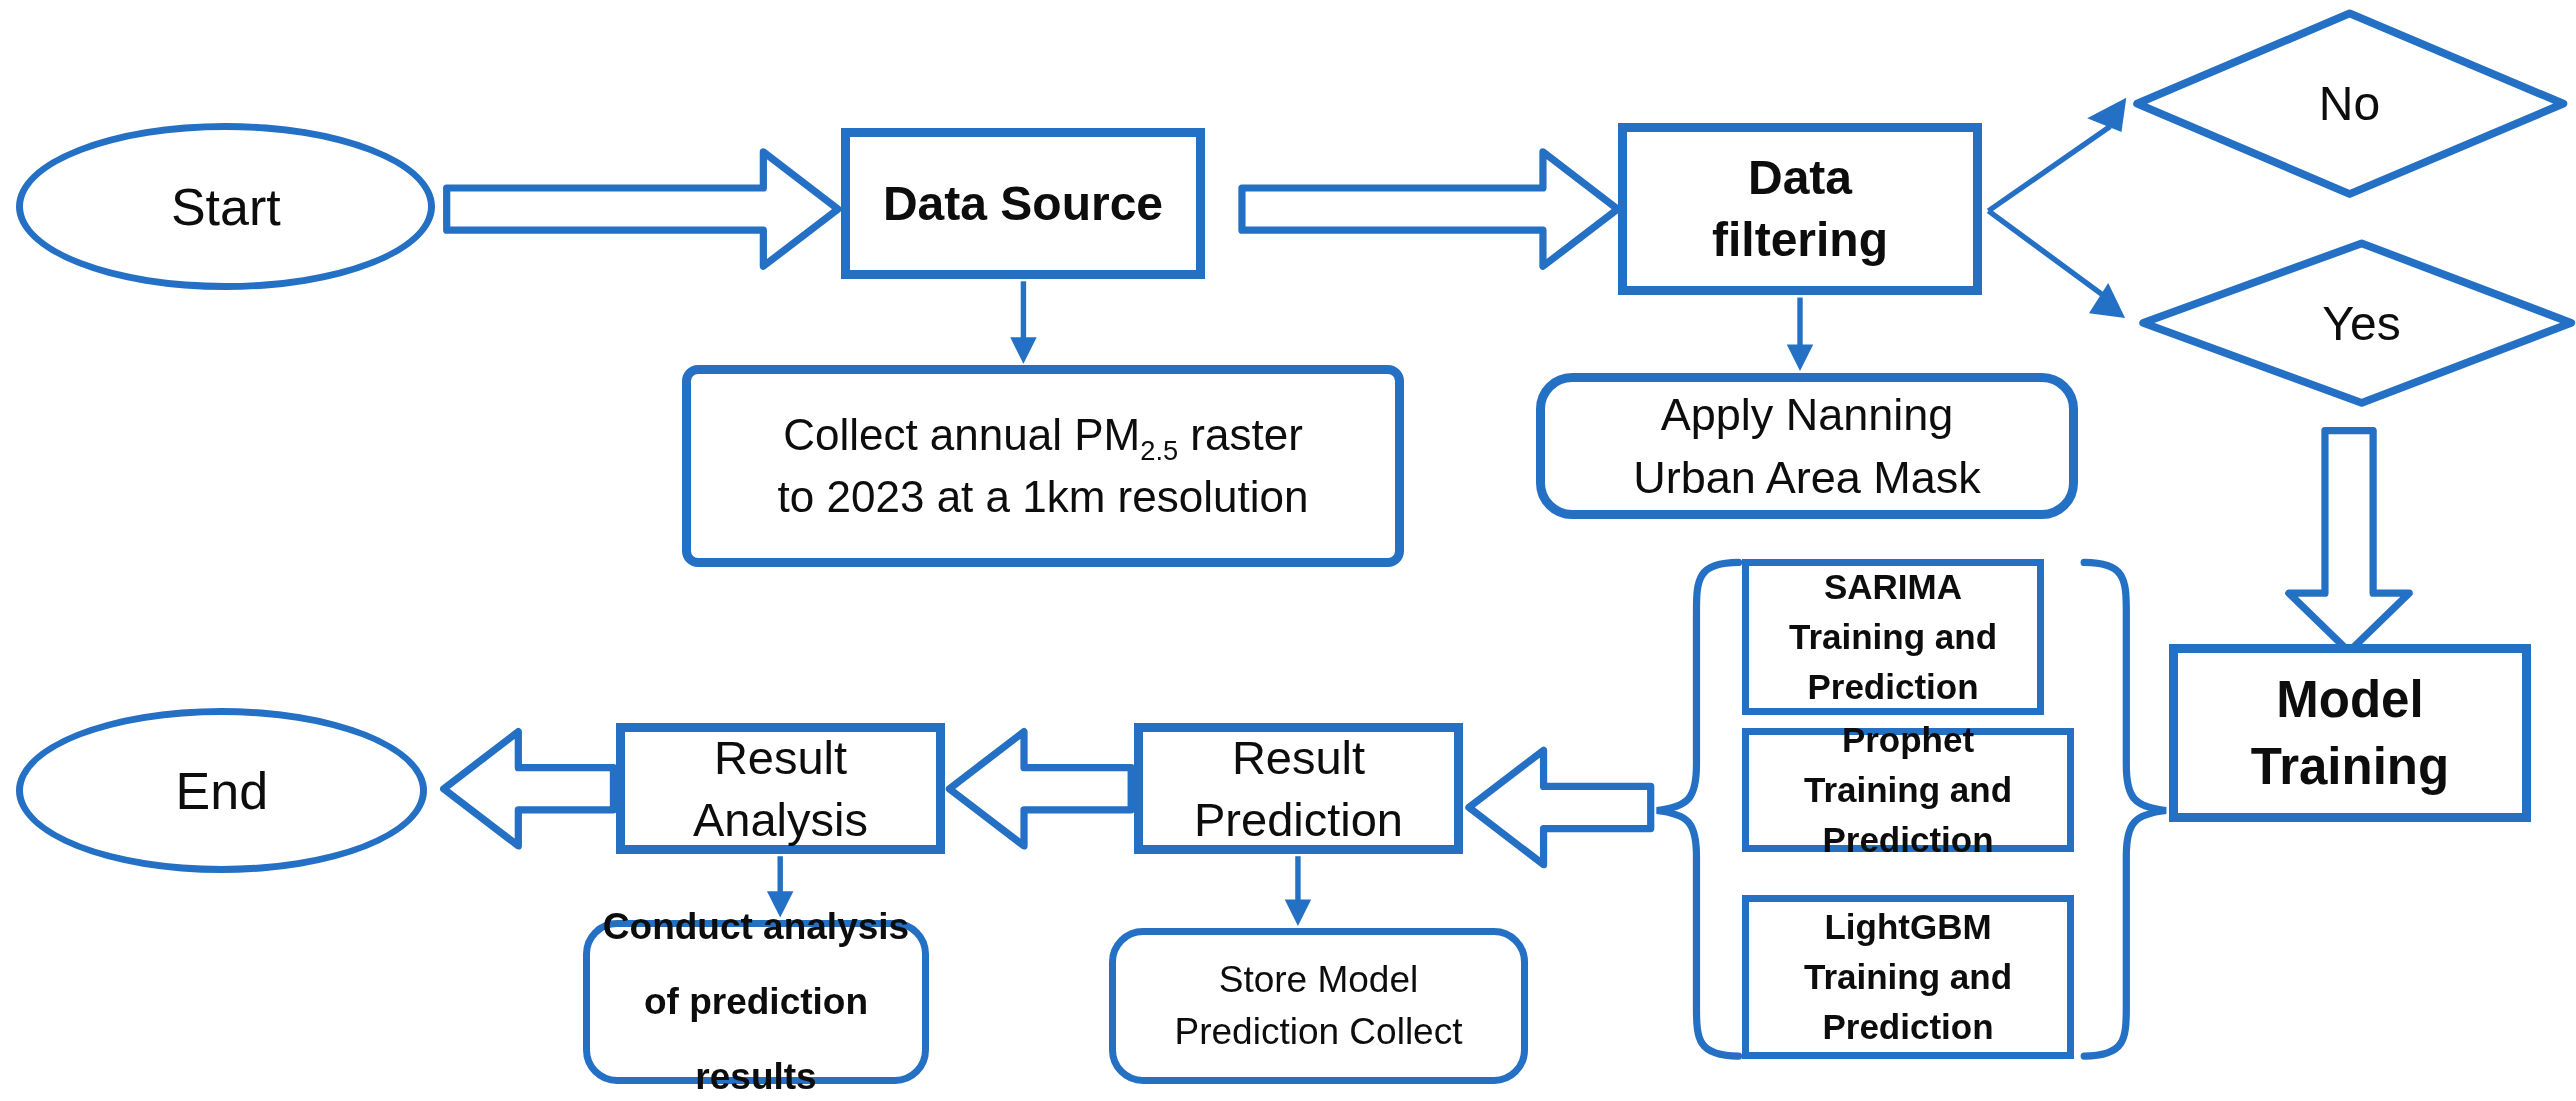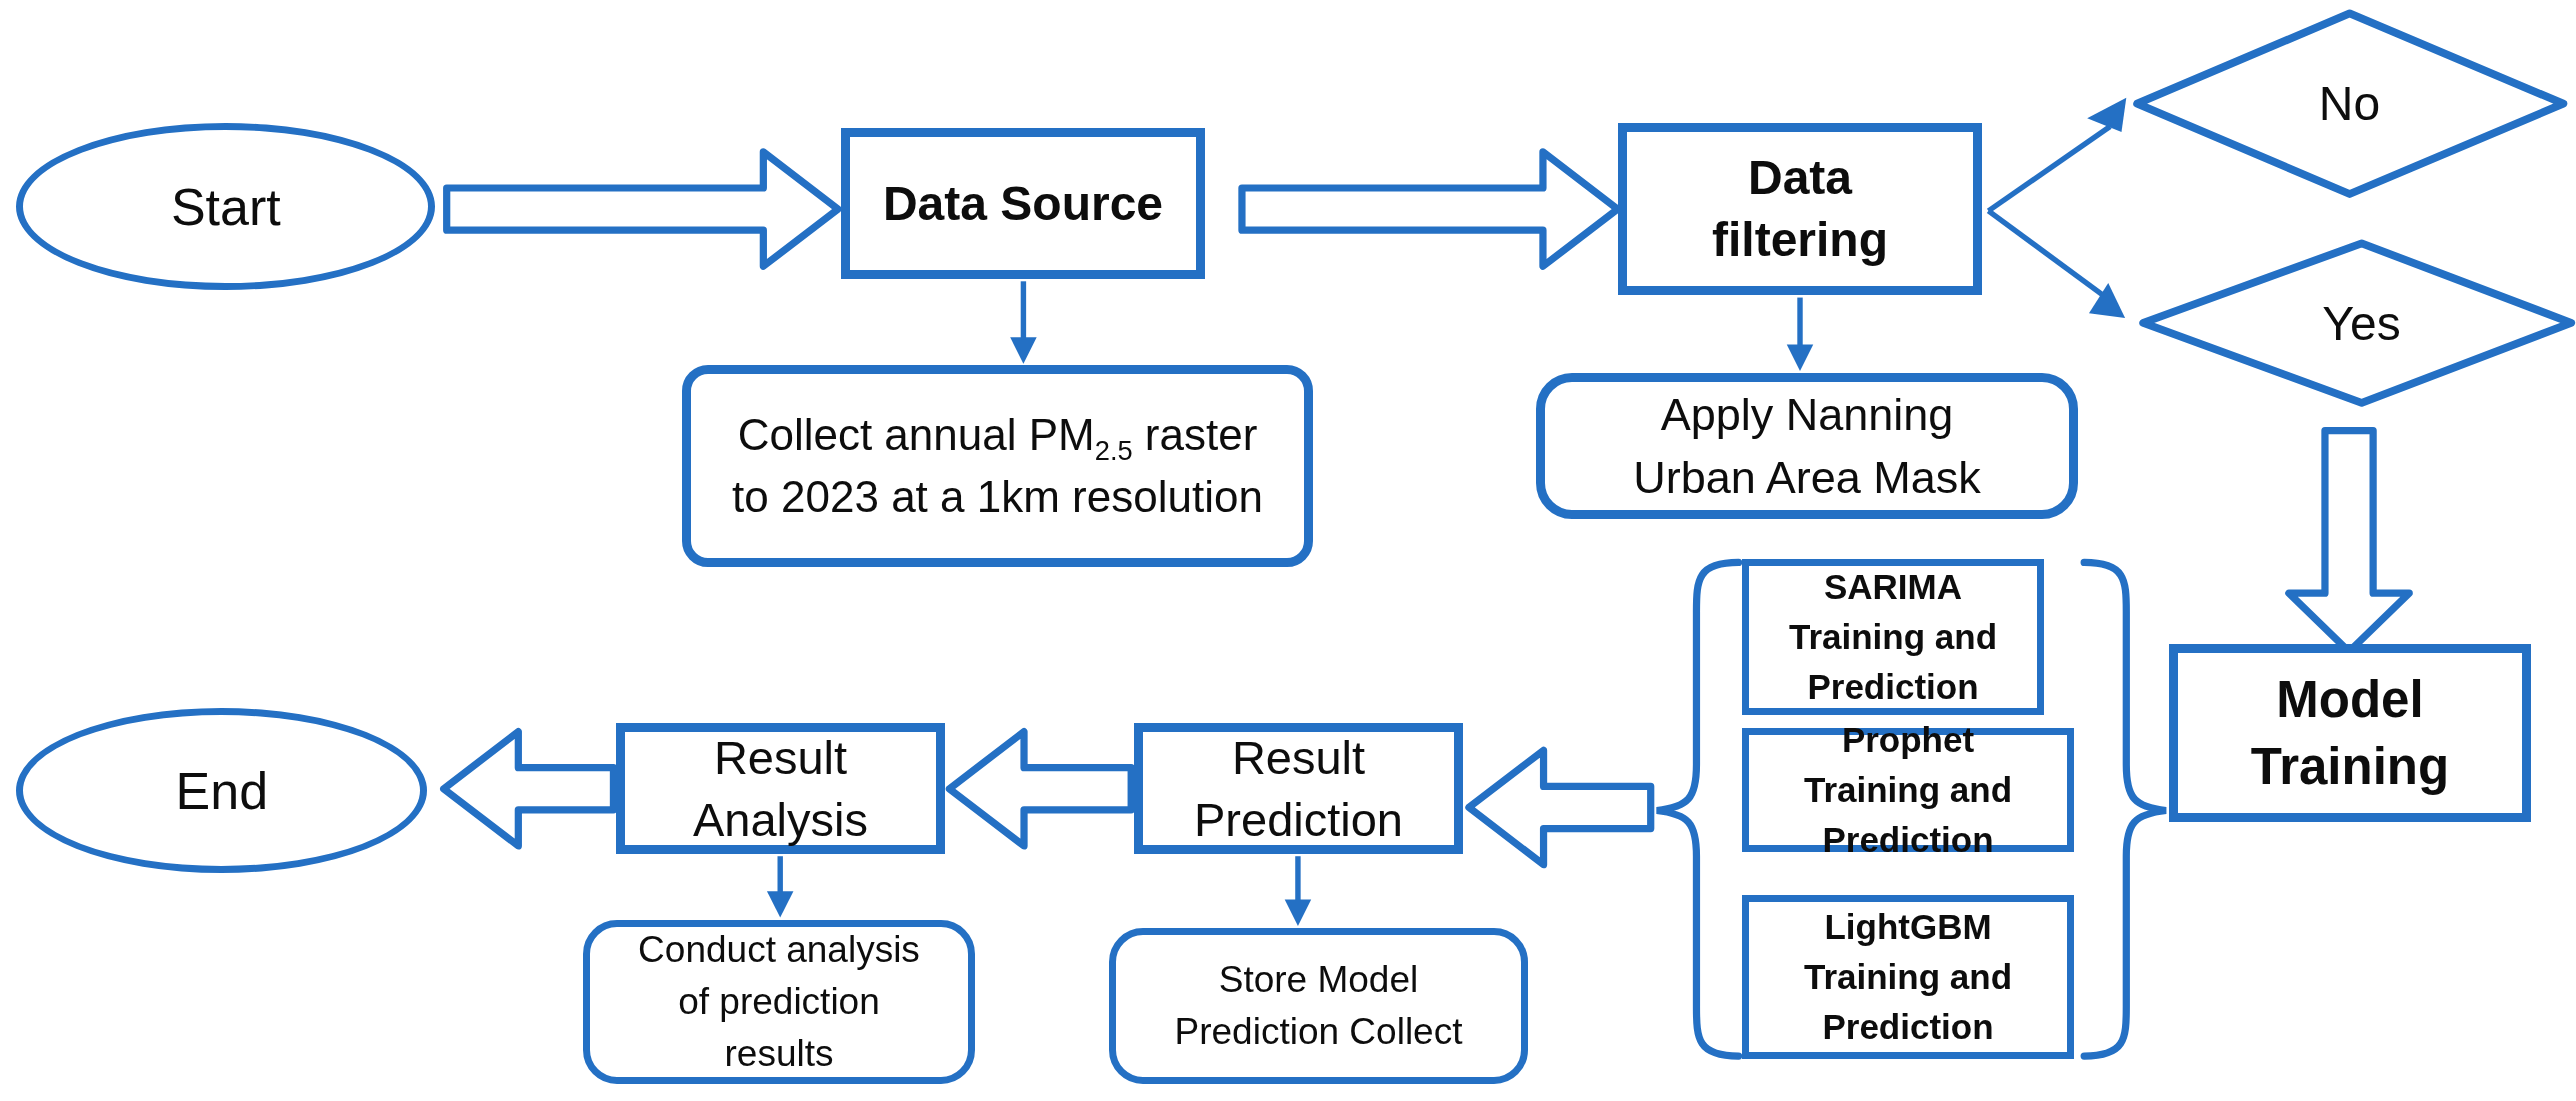--- a/index.html
+++ b/index.html
@@ -38,29 +38,29 @@
   .terminator { border: 7.8px solid var(--accent); border-radius: 50%; font-size: 52px; font-weight: 400; }
   .process    { border: 9px solid var(--accent); }
   .rounded    { border: 9px solid var(--accent); border-radius: 39px; }
 
   #node-data-source    { left: 841px; top: 128px;  width: 364px;  height: 151px; font-size: 48px; font-weight: 700; }
   #node-data-filtering { left: 1618px; top: 123px;  width: 364px;  height: 172px; font-size: 48px; font-weight: 700; line-height: 1.3; }
   #node-start          { left: 16.3px;   top: 123px;  width: 419px;  height: 167px; }
   #node-end            { left: 16.3px;   top: 708px; width: 411px;  height: 165px; }
   #label-no            { left: 2229px; top: 70px;  width: 241px;  height: 66px; font-size: 48px; font-weight: 400; text-align: center; }
   #label-yes           { left: 2241px; top: 290px;  width: 241px;  height: 66px; font-size: 48px; font-weight: 400; }
-  #node-collect        { left: 682px; top: 365px;  width: 631px; height: 202px; font-size: 44px; font-weight: 400; line-height: 1.42; border-radius: 26px; }
+  #node-collect        { left: 682px; top: 365px;  width: 722px; height: 202px; font-size: 44px; font-weight: 400; line-height: 1.42; border-radius: 16px; }
   #node-apply          { left: 1536px; top: 373px;  width: 542px;  height: 146px; font-size: 45px; font-weight: 400; line-height: 1.4;  border-radius: 36px; }
   #node-model-training { left: 2169px; top: 644px; width: 362px;  height: 178px; font-size: 51px; font-weight: 700; line-height: 1.32; }
   #node-sarima         { left: 1742px; top: 559px;  width: 302px;  height: 156px; font-size: 35px; font-weight: 700; line-height: 1.42; border-width: 7.2px; }
   #node-prophet        { left: 1742px; top: 728px; width: 332px;  height: 124px; font-size: 35px; font-weight: 700; line-height: 1.42; border-width: 7.2px; }
   #node-lightgbm       { left: 1742px; top: 895px; width: 332px;  height: 164px; font-size: 35px; font-weight: 700; line-height: 1.42; border-width: 7.2px; }
   #node-result-prediction { left: 1134px; top: 723px; width: 329px; height: 131px; font-size: 47px; font-weight: 400; line-height: 1.3; }
   #node-result-analysis   { left: 616px; top: 723px; width: 329px; height: 131px; font-size: 47px; font-weight: 400; line-height: 1.3; }
-  #node-conduct        { left: 583px;  top: 920px; width: 392px;  height: 164px; font-size: 37px; font-weight: 400; line-height: 1.4; border-radius: 34px; border-width: 7.8px; }
+  #node-conduct        { left: 583px;  top: 920px; width: 346px;  height: 164px; font-size: 37px; font-weight: 700; line-height: 1.4; border-radius: 34px; border-width: 7.8px; gap: 23px; }
   #node-store          { left: 1109px; top: 928px; width: 419px;  height: 156px; font-size: 37px; font-weight: 400; line-height: 1.4; border-radius: 34px; border-width: 7.8px; }
 
   .line { display: block; }
   sub { font-size: 0.62em; line-height: 0; }
 </style>
 </head>
 <body>
 
 <div id="canvas">
 

